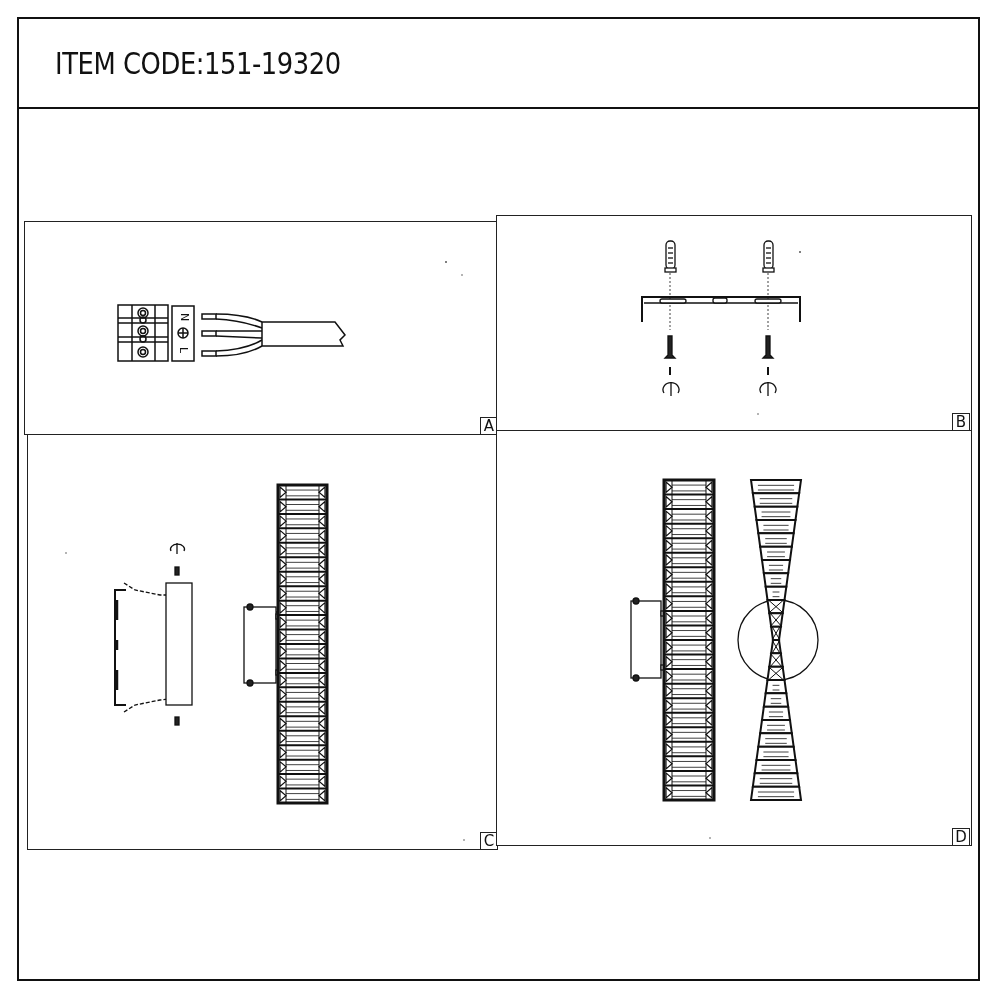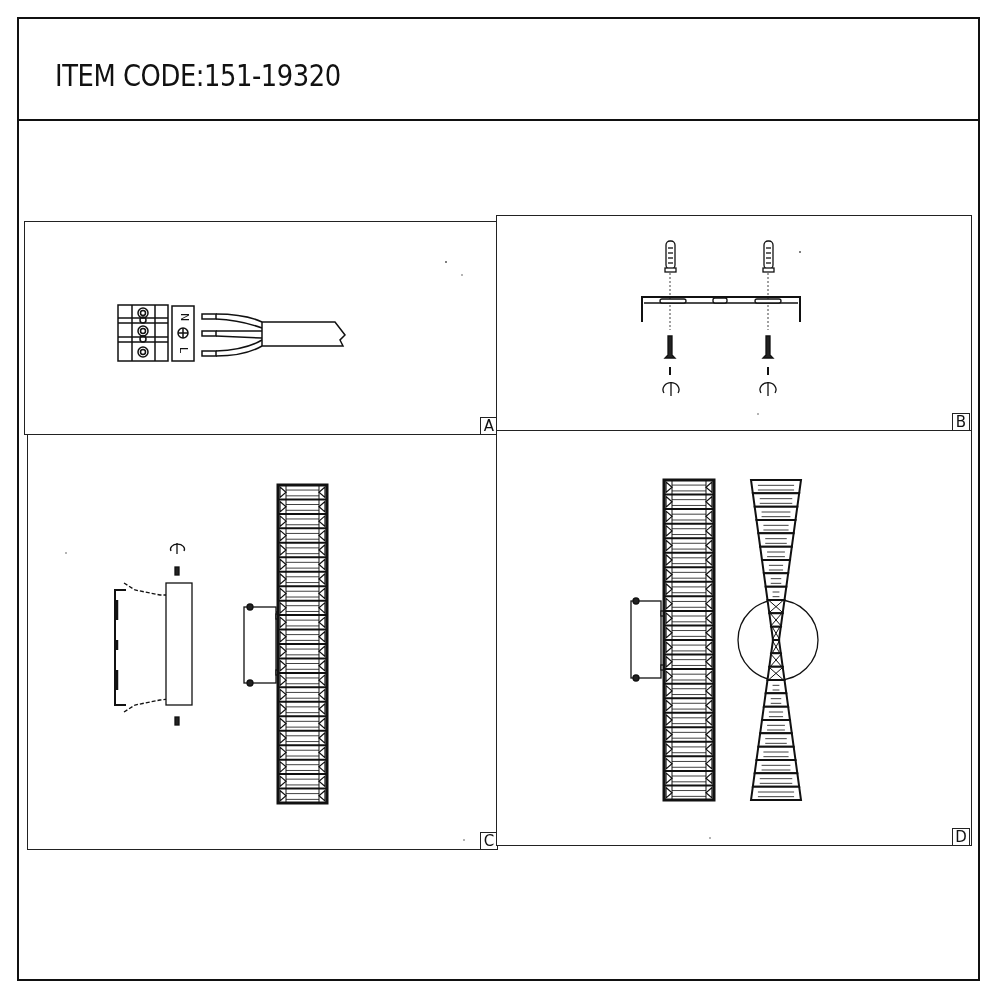--- a/index.html
+++ b/index.html
@@ -1,18 +1,18 @@
 <!DOCTYPE html>
 <html><head>
 <meta charset="utf-8">
 <style>
   html, body { margin: 0; padding: 0; background: #ffffff; }
   body { width: 1000px; height: 1000px; position: relative; overflow: hidden; font-family: "DejaVu Sans", sans-serif; }
   .frame { position: absolute; left: 17px; top: 17px; width: 963px; height: 964px; border: 2px solid #111; box-sizing: border-box; }
-  .header { position: absolute; left: 17px; top: 29px; width: 963px; height: 92px; border-bottom: 2px solid #111; box-sizing: border-box; }
+  .header { position: absolute; left: 17px; top: 17px; width: 963px; height: 92px; border-bottom: 2px solid #111; box-sizing: border-box; }
   .item-code { position: absolute; left: 38px; top: 29px; font-family: "DejaVu Sans", sans-serif; font-size: 30px; letter-spacing: -0.5px; color: #111; font-weight: normal; transform: scaleX(0.86); transform-origin: left top; }
   .panel { position: absolute; border: 1.5px solid #222; box-sizing: border-box; background: #fff; }
   .label-box { position: absolute; width: 18px; height: 18px; border: 1.5px solid #222; box-sizing: border-box; font-family: "DejaVu Sans", sans-serif; font-size: 15px; line-height: 16px; text-align: center; color: #111; background: #fff; }
   svg { position: absolute; overflow: visible; }
 </style>
 </head>
 <body>
 
 <div class="frame"></div>
 <div class="header">

